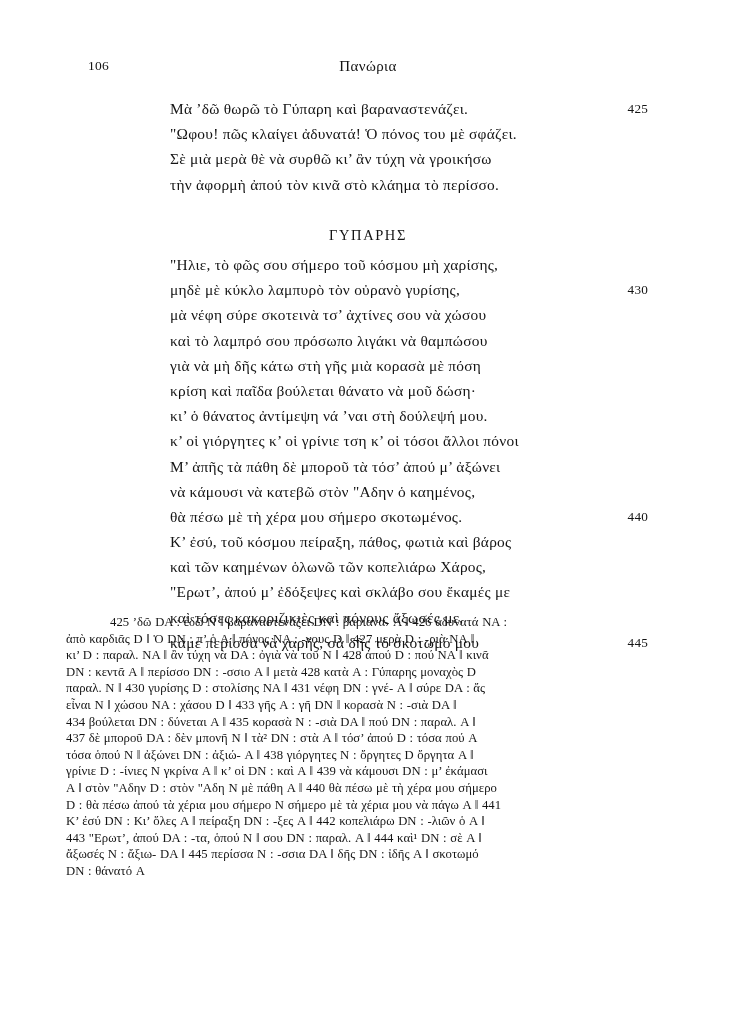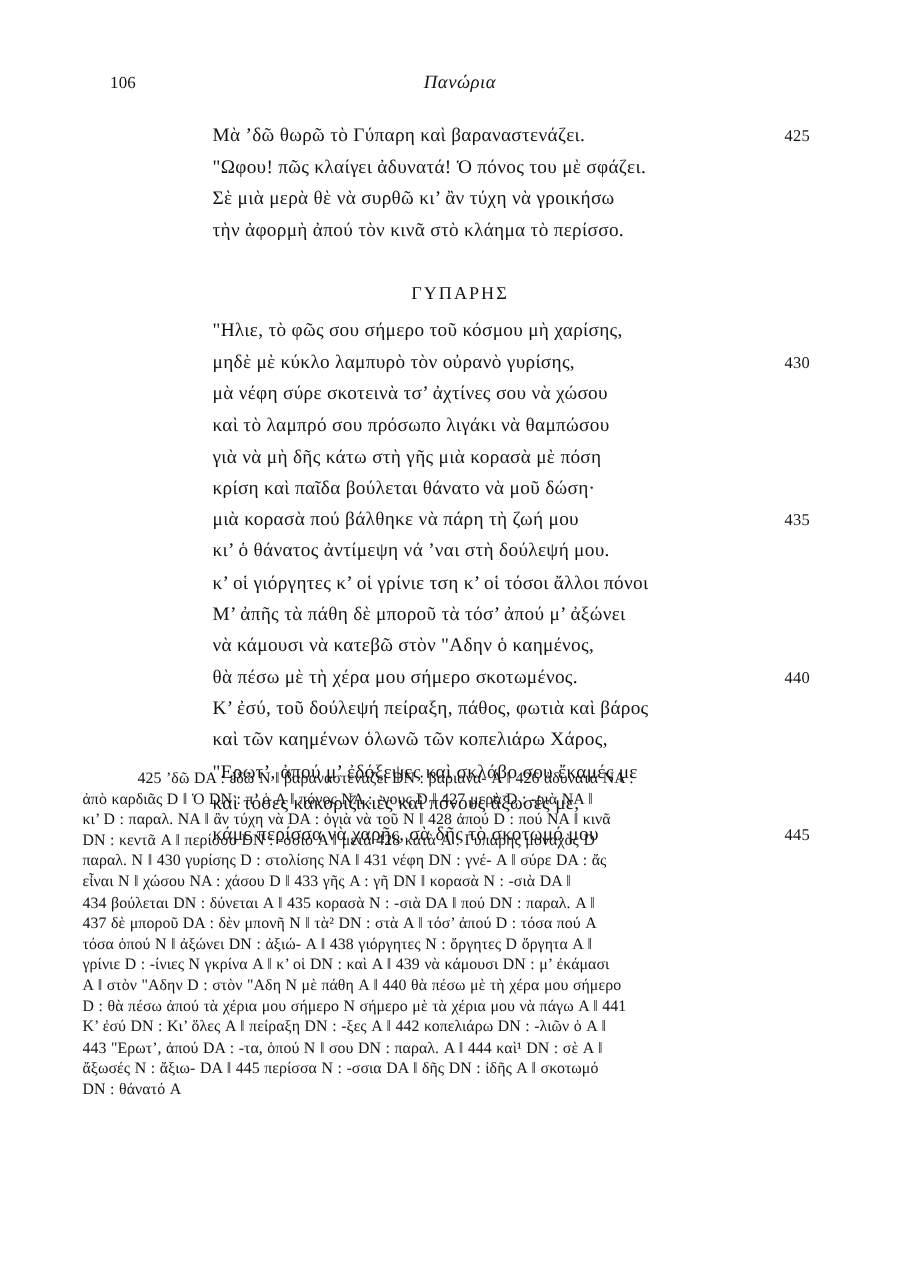--- a/index.html
+++ b/index.html
@@ -37,21 +37,20 @@
     top: 0;
     font-size: 13.5px;
     letter-spacing: 0.2px;
   }
   .head-title {
     position: absolute;
     left: 0;
     top: 0;
     width: 560px;
     text-align: center;
-    font-style: italic;
     font-size: 15px;
     letter-spacing: 0.4px;
   }
 
   
   .verse-block {
     position: absolute;
     left: 88px;
     width: 560px;
   }
@@ -140,27 +139,26 @@
 
   <div class="speaker">ΓΥΠΑΡΗΣ</div>
 
   <div class="verse-block" id="block-b">
       <div class="verse-line"><span class="verse-text">"Ηλιε, τὸ φῶς σου σήμερο τοῦ κόσμου μὴ χαρίσης,</span></div>
       <div class="verse-line"><span class="verse-text">μηδὲ μὲ κύκλο λαμπυρὸ τὸν οὐρανὸ γυρίσης,</span><span class="verse-num">430</span></div>
       <div class="verse-line"><span class="verse-text">μὰ νέφη σύρε σκοτεινὰ τσ’ ἀχτίνες σου νὰ χώσου</span></div>
       <div class="verse-line"><span class="verse-text">καὶ τὸ λαμπρό σου πρόσωπο λιγάκι νὰ θαμπώσου</span></div>
       <div class="verse-line"><span class="verse-text">γιὰ νὰ μὴ δῆς κάτω στὴ γῆς μιὰ κορασὰ μὲ πόση</span></div>
       <div class="verse-line"><span class="verse-text">κρίση καὶ παῖδα βούλεται θάνατο νὰ μοῦ δώση·</span></div>
-      <div class="verse-line"><span class="verse-text">μιὰ κορασὰ πού βάλθηκε νὰ πάρη τὴ ζωή μου</span><span class="verse-num">435</span></div>
       <div class="verse-line"><span class="verse-text">κι’ ὁ θάνατος ἀντίμεψη νά ’ναι στὴ δούλεψή μου.</span></div>
       <div class="verse-line"><span class="verse-text">κ’ οἱ γιόργητες κ’ οἱ γρίνιε τση κ’ οἱ τόσοι ἄλλοι πόνοι</span></div>
       <div class="verse-line"><span class="verse-text">Μ’ ἀπῆς τὰ πάθη δὲ μποροῦ τὰ τόσ’ ἀπού μ’ ἀξώνει</span></div>
       <div class="verse-line"><span class="verse-text">νὰ κάμουσι νὰ κατεβῶ στὸν "Αδην ὁ καημένος,</span></div>
       <div class="verse-line"><span class="verse-text">θὰ πέσω μὲ τὴ χέρα μου σήμερο σκοτωμένος.</span><span class="verse-num">440</span></div>
-      <div class="verse-line"><span class="verse-text">Κ’ ἐσύ, τοῦ δούλεψή πείραξη, πάθος, φωτιὰ καὶ βάρος</span></div>
+      <div class="verse-line"><span class="verse-text">Κ’ ἐσύ, τοῦ κόσμου πείραξη, πάθος, φωτιὰ καὶ βάρος</span></div>
       <div class="verse-line"><span class="verse-text">καὶ τῶν καημένων ὁλωνῶ τῶν κοπελιάρω Χάρος,</span></div>
       <div class="verse-line"><span class="verse-text">"Ερωτ’, ἀπού μ’ ἐδόξεψες καὶ σκλάβο σου ἔκαμές με</span></div>
       <div class="verse-line"><span class="verse-text">καὶ τόσες κακοριζικιὲς καὶ πόνους ἄξωσές με,</span></div>
       <div class="verse-line"><span class="verse-text">κάμε περίσσα νὰ χαρῆς, σὰ δῆς τὸ σκοτωμό μου</span><span class="verse-num">445</span></div>
     </div>
 
   <div class="apparatus">
       <div class="app-line first">425 ’δῶ DA : ἐδῶ N ‖ βαραναστενάζει DN : βαριανα- A ‖ 426 ἀδυνατά NA :</div>
       <div class="app-line">ἀπὸ καρδιᾶς D ‖ Ὁ DN : π’ ὁ A ‖ πόνος NA : -νους D ‖ 427 μερὰ D : -ριὰ NA ‖</div>
       <div class="app-line">κι’ D : παραλ. NA ‖ ἂν τύχη νὰ DA : ὀγιὰ νὰ τοῦ N ‖ 428 ἀπού D : πού NA ‖ κινᾶ</div>

